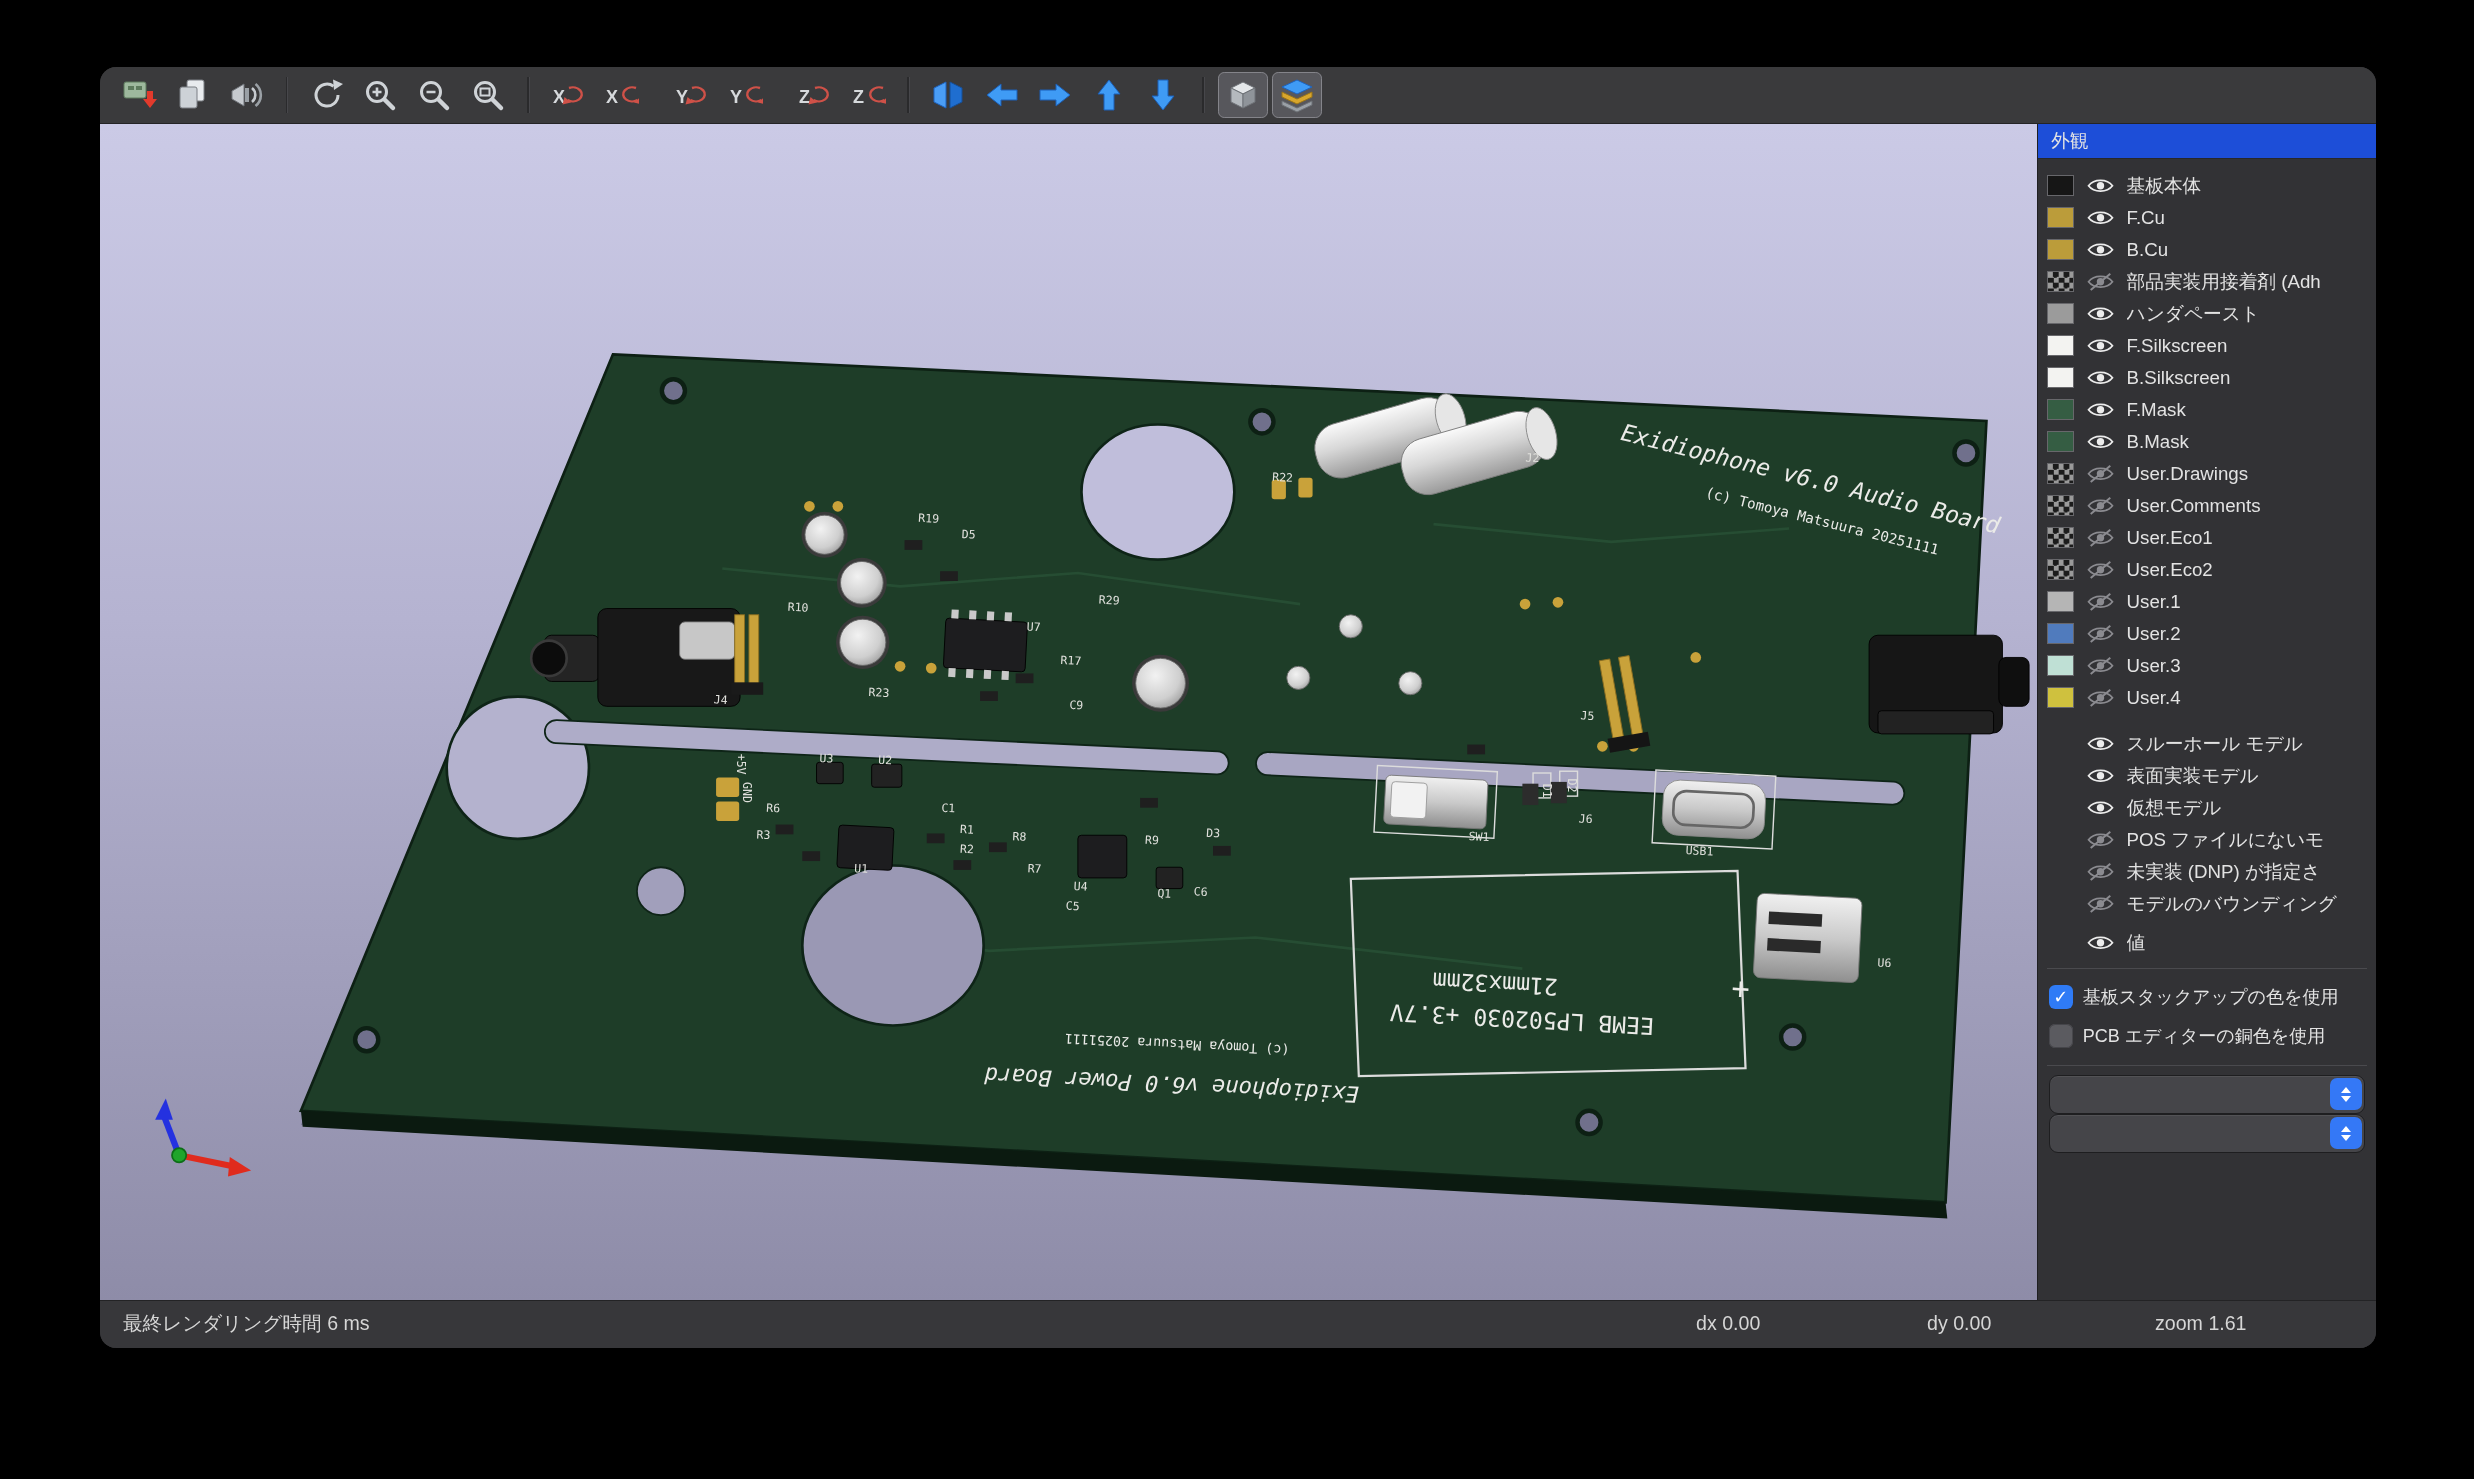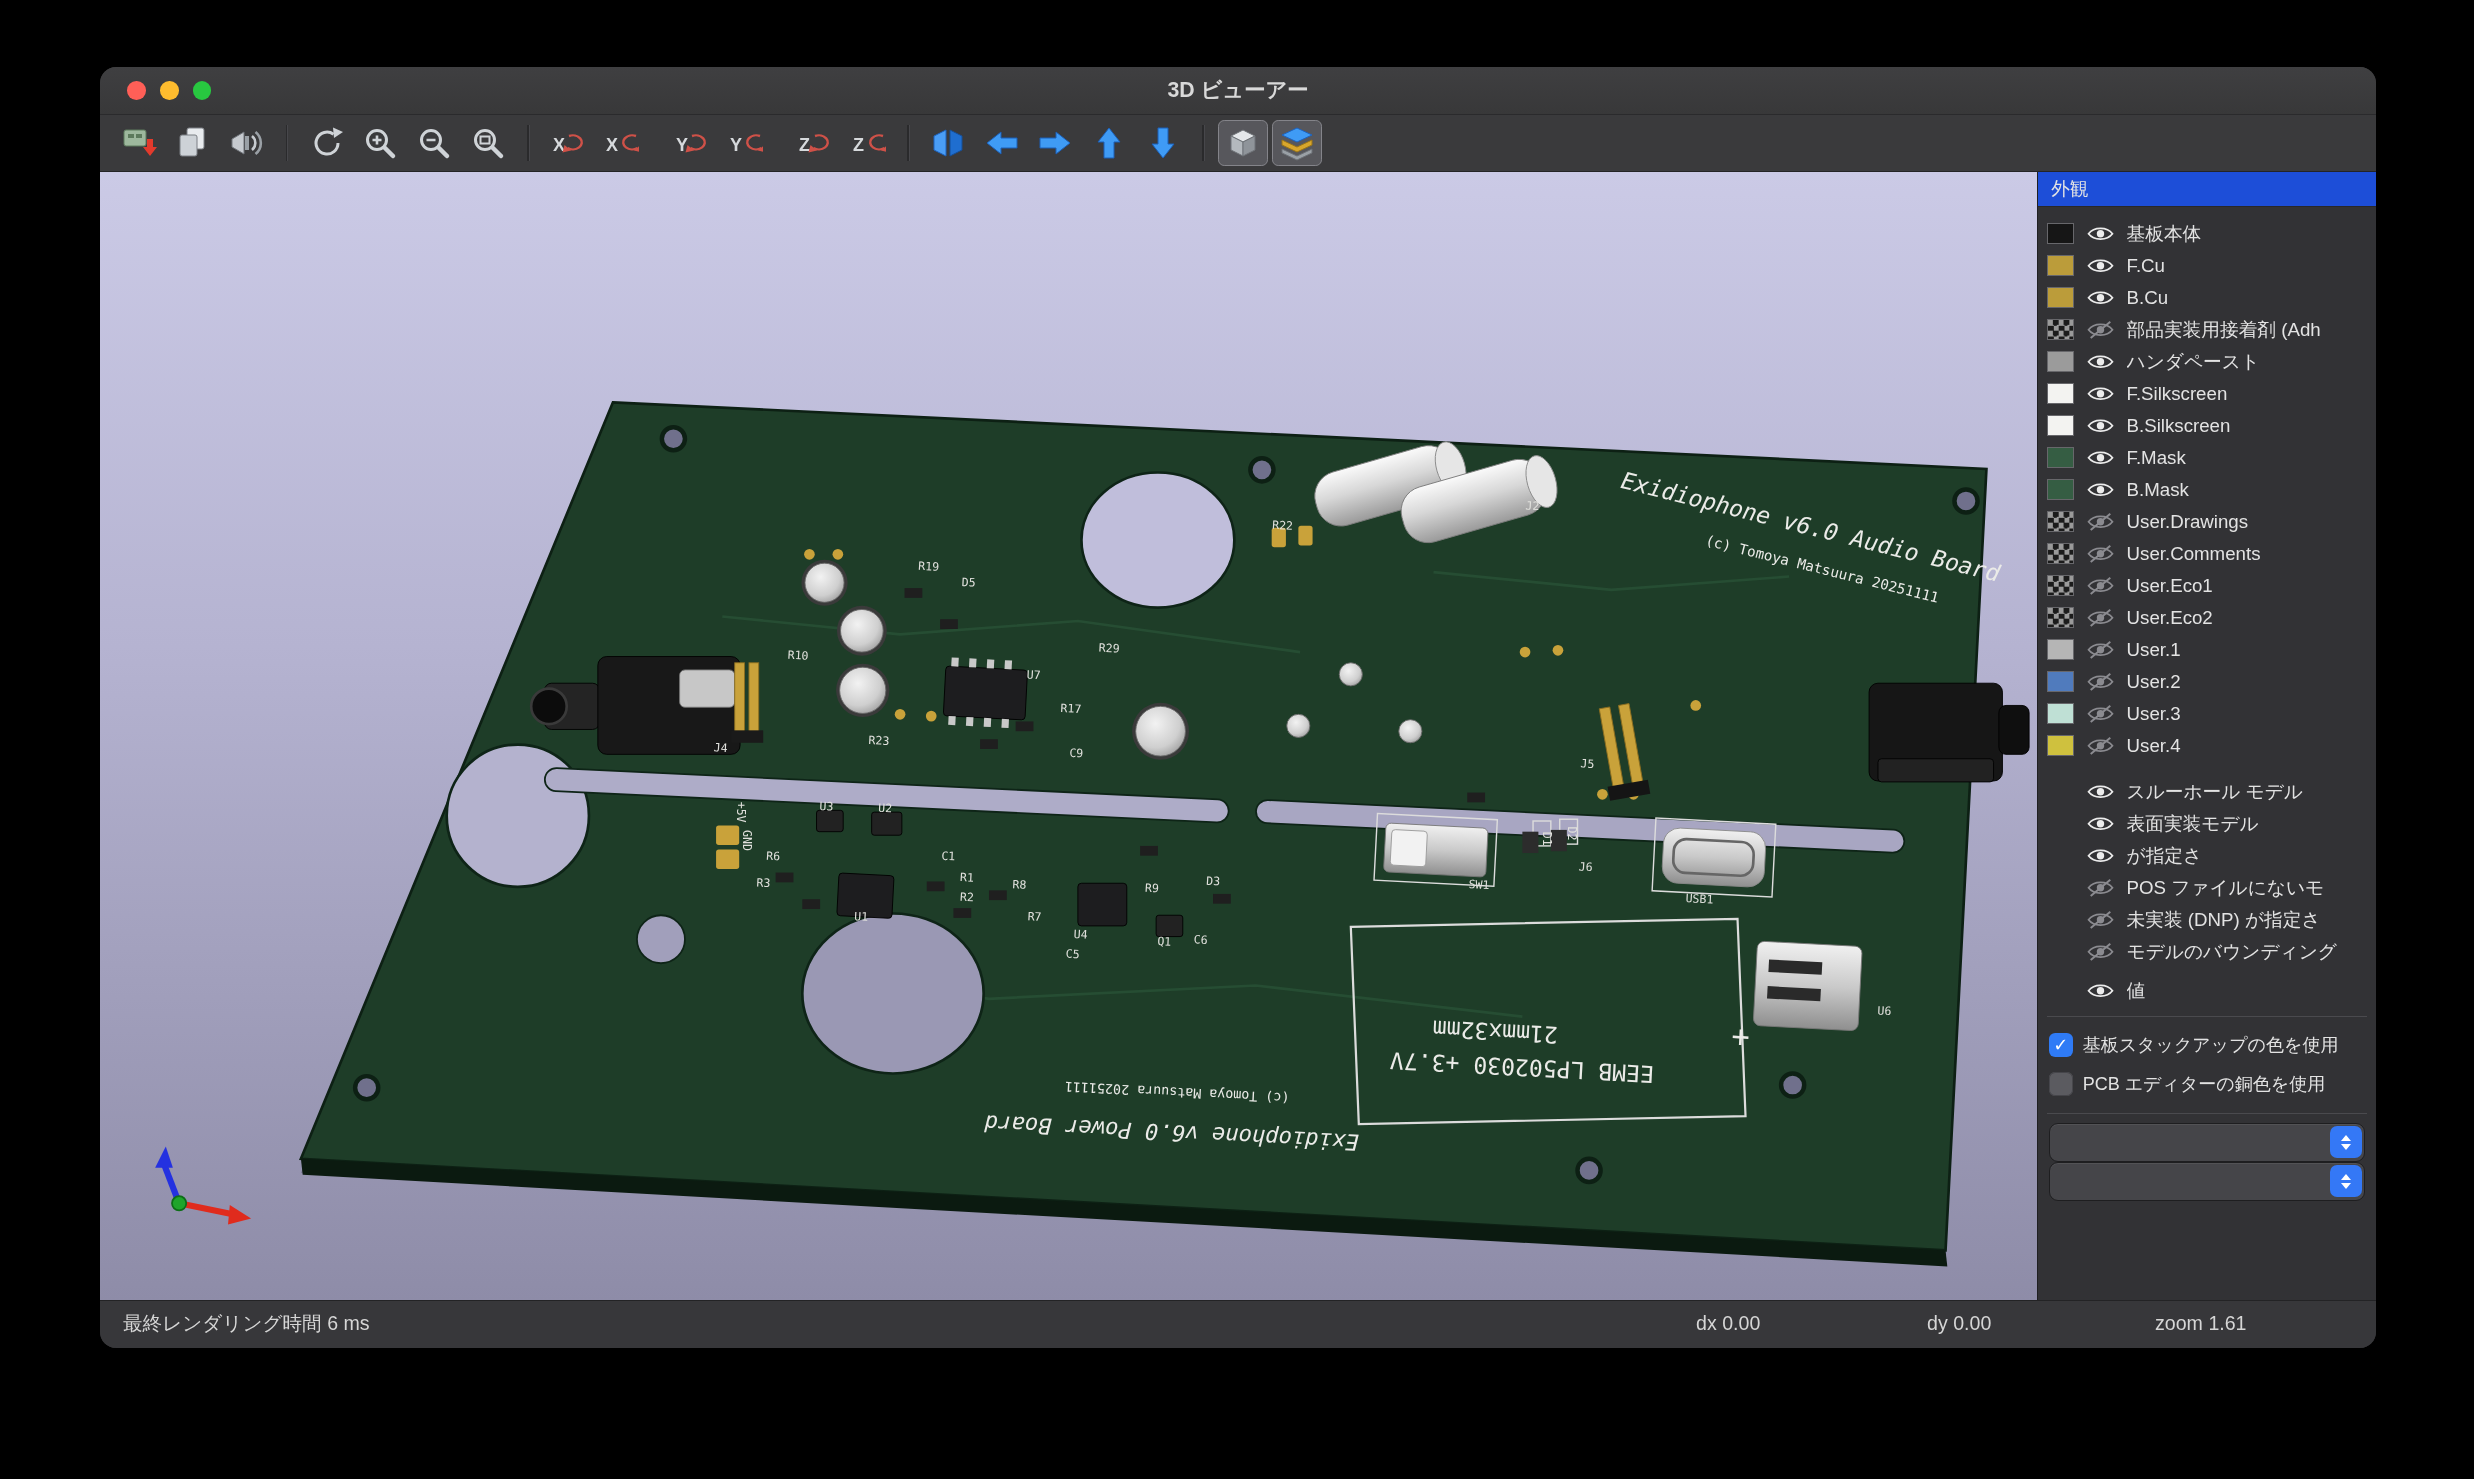--- a/index.html
+++ b/index.html
@@ -65,28 +65,20 @@
   .s-dx{left:1596px;}
   .s-dy{left:1827px;}
   .s-zoom{left:2055px;}
 </style>
 </head>
 <body>
 
 <div class="stage">
   <div class="window">
 
-    <div class="titlebar">
-      <div class="traffic">
-        <div class="light red"></div>
-        <div class="light yellow"></div>
-        <div class="light green"></div>
-      </div>
-      <div class="win-title">3D ビューアー</div>
-    </div>
 
     <div class="toolbar">
       <div class="tool-btn" title="reload-board">
         <svg viewBox="0 0 36 36">
             <rect x="3" y="5" width="22" height="16" rx="2" fill="#9db89d" stroke="#5c7a5c"></rect>
             <rect x="7" y="9" width="6" height="4" fill="#5c7a5c"></rect>
             <rect x="15" y="9" width="6" height="4" fill="#5c7a5c"></rect>
             <path d="M26 14 h6 v8 h4 l-7 9 -7 -9 h4 z" fill="#e23a2c"></path>
           </svg>
       </div>
@@ -720,21 +712,21 @@
 
   <div class="layer-row">
     <span class="swatch" style="visibility: hidden;"></span>
     <span class="eye">
       <svg viewBox="0 0 24 18">
         <path class="eye-outline" d="M1 9 C6 2.5 18 2.5 23 9 C18 15.5 6 15.5 1 9 Z"></path>
         <circle class="eye-pupil" cx="12" cy="9" r="3.4"></circle>
         <line class="eye-slash" x1="3" y1="16.5" x2="21" y2="1.5"></line>
       </svg>
     </span>
-    <span class="layer-label">が指定さ</span>
+    <span class="layer-label">仮想モデル</span>
   </div>
 
   <div class="layer-row is-hidden-layer">
     <span class="swatch" style="visibility: hidden;"></span>
     <span class="eye">
       <svg viewBox="0 0 24 18">
         <path class="eye-outline" d="M1 9 C6 2.5 18 2.5 23 9 C18 15.5 6 15.5 1 9 Z"></path>
         <circle class="eye-pupil" cx="12" cy="9" r="3.4"></circle>
         <line class="eye-slash" x1="3" y1="16.5" x2="21" y2="1.5"></line>
       </svg>

